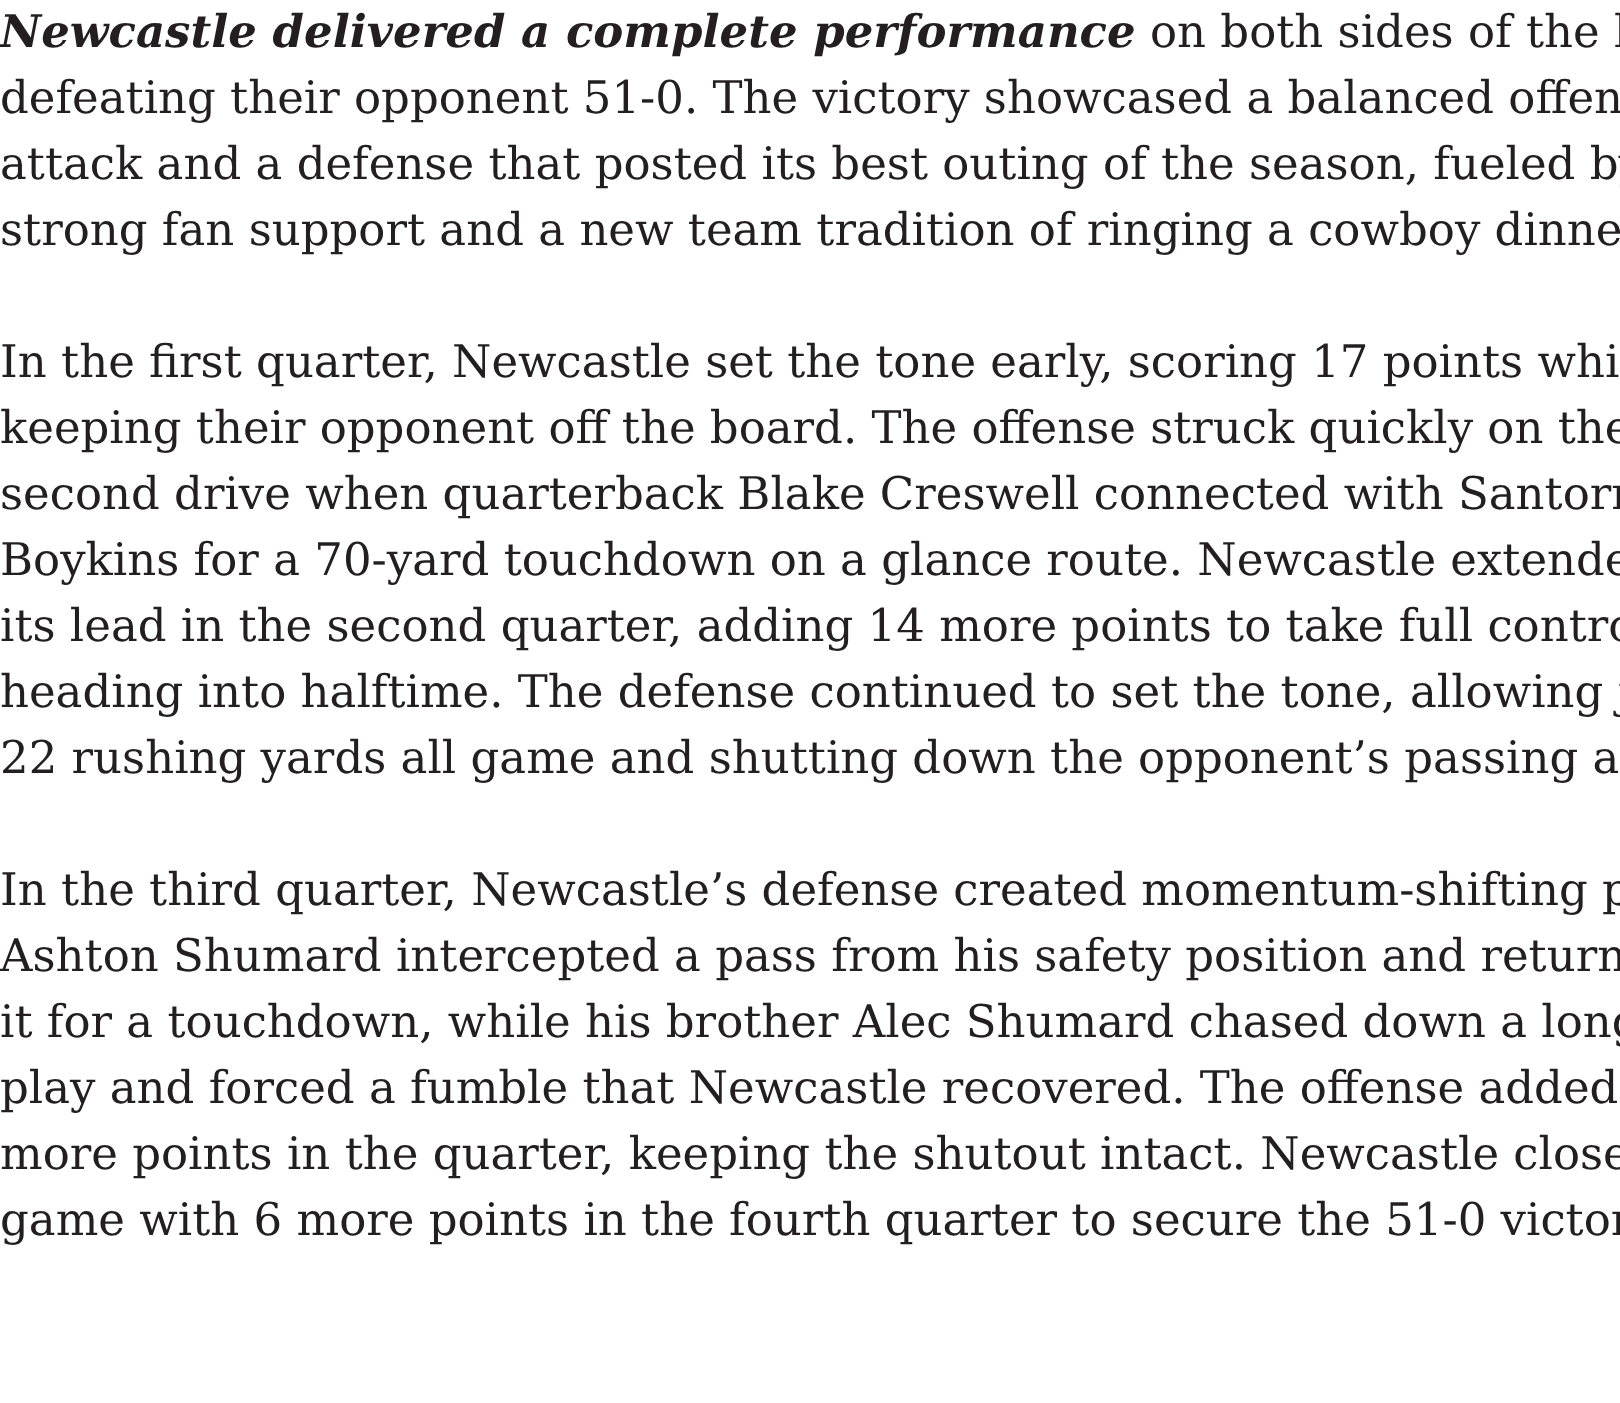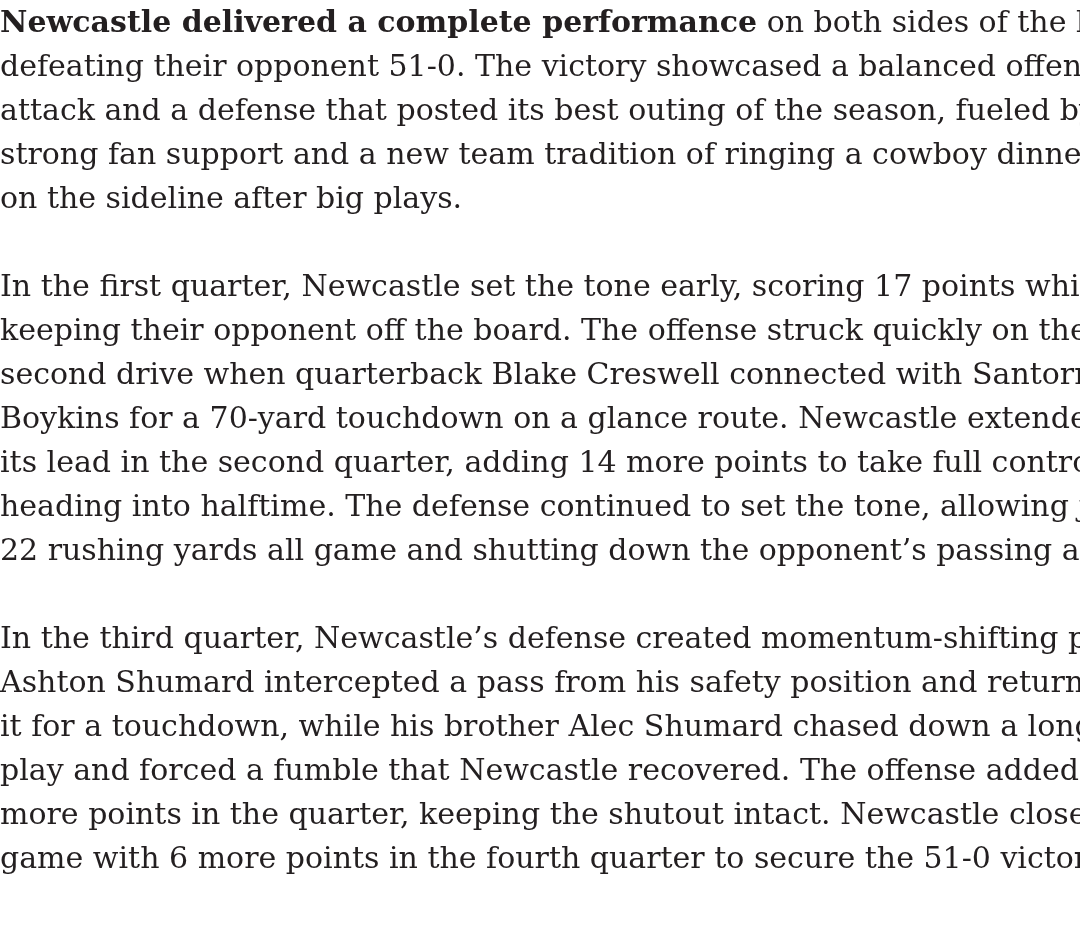--- a/index.html
+++ b/index.html
@@ -27,33 +27,33 @@
   }
   .para:last-child {
     margin-bottom: 0;
   }
   .line {
     display: block;
     white-space: pre;
   }
   .lead-bold {
     font-weight: bold;
+    font-style: italic;
   }
 </style>
 </head>
 <body>
 
 <div class="article">
 
   <div class="para">
     <span class="line"><span class="lead-bold">Newcastle delivered a complete performance</span><span> on both sides of the ball,</span></span>
     <span class="line">defeating their opponent 51-0. The victory showcased a balanced offensive</span>
     <span class="line">attack and a defense that posted its best outing of the season, fueled by</span>
     <span class="line">strong fan support and a new team tradition of ringing a cowboy dinner bell</span>
-    <span class="line">on the sideline after big plays.</span>
   </div>
 
   <div class="para">
     <span class="line">In the first quarter, Newcastle set the tone early, scoring 17 points while</span>
     <span class="line">keeping their opponent off the board. The offense struck quickly on their</span>
     <span class="line">second drive when quarterback Blake Creswell connected with Santorrio</span>
     <span class="line">Boykins for a 70-yard touchdown on a glance route. Newcastle extended</span>
     <span class="line">its lead in the second quarter, adding 14 more points to take full control</span>
     <span class="line">heading into halftime. The defense continued to set the tone, allowing just</span>
     <span class="line">22 rushing yards all game and shutting down the opponent’s passing attack.</span>

